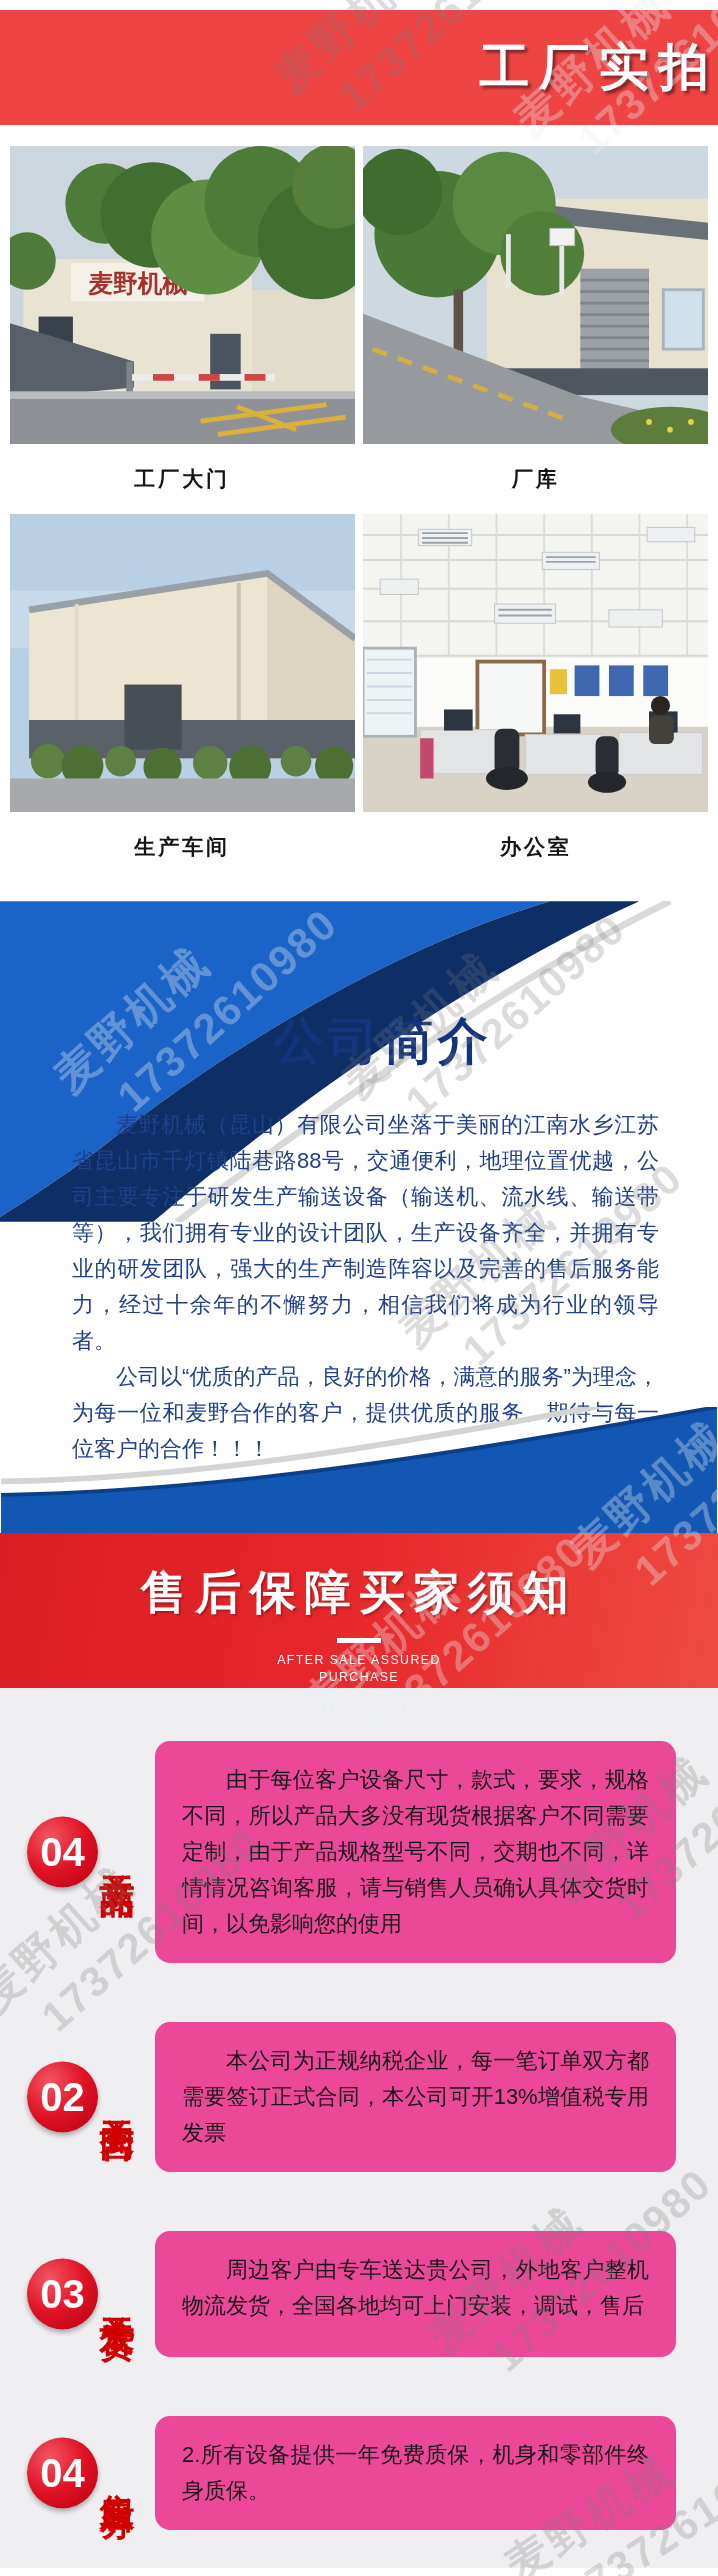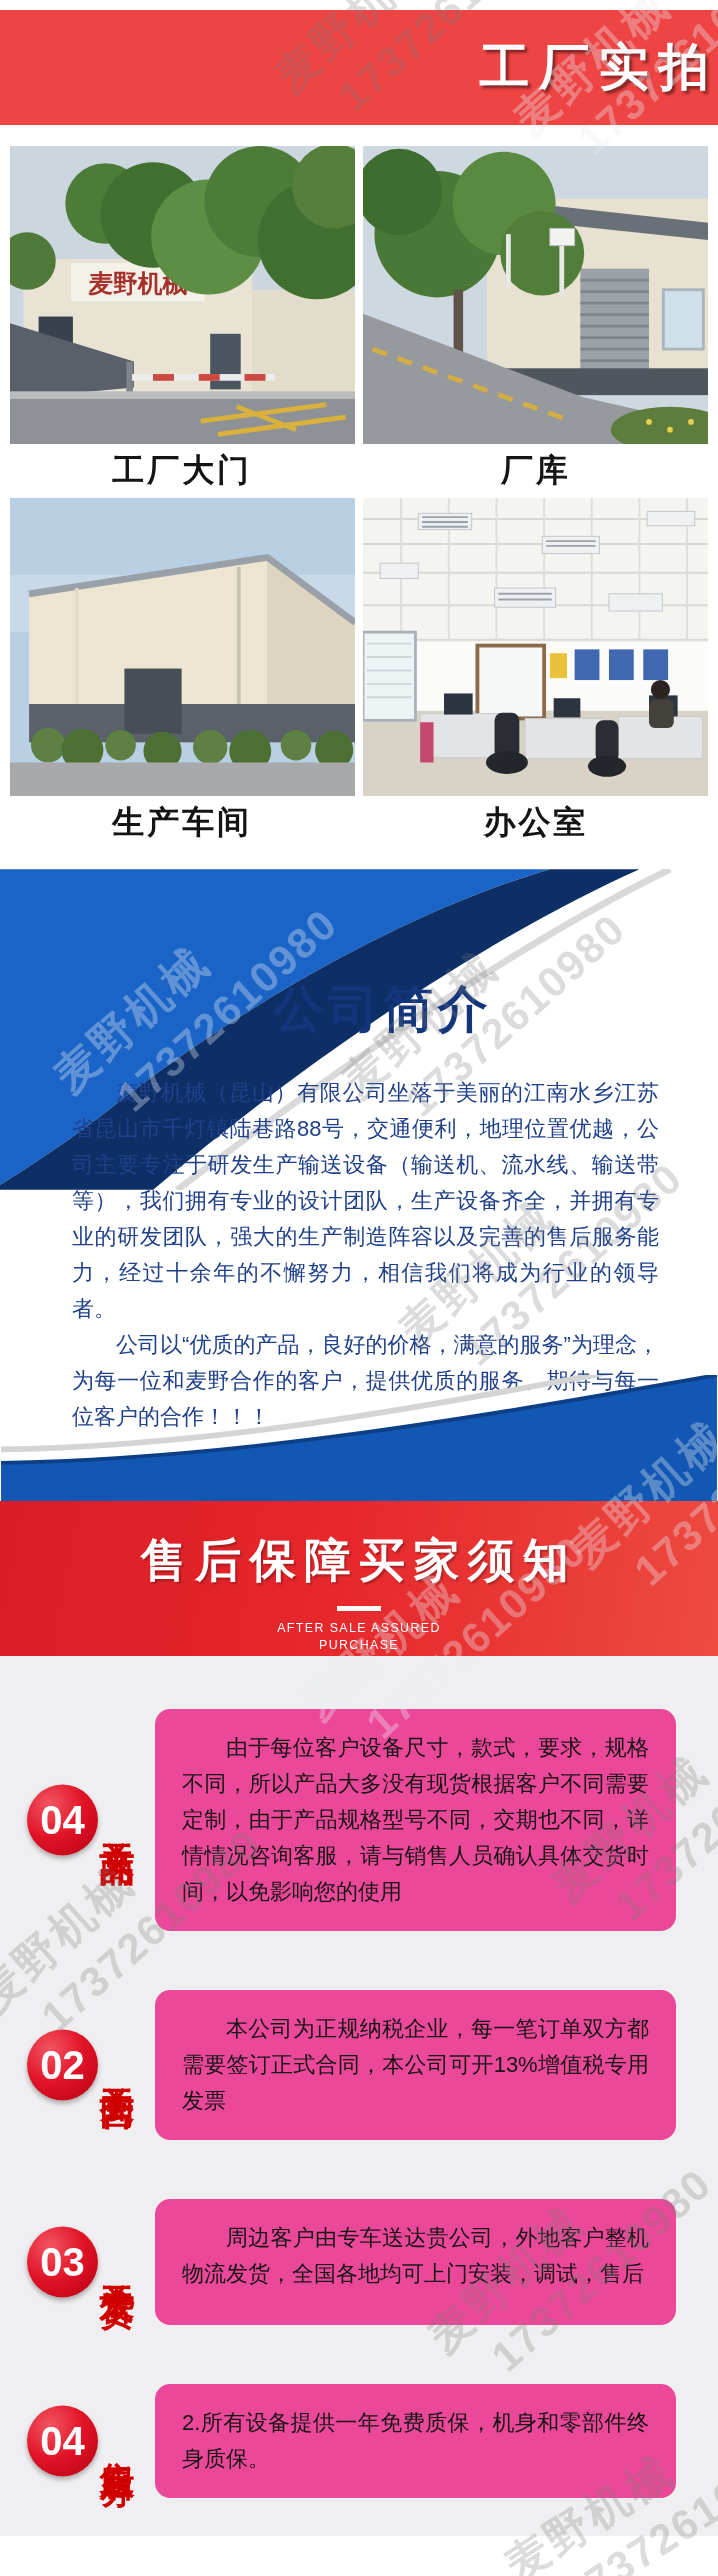--- a/index.html
+++ b/index.html
@@ -19,22 +19,22 @@
     margin:0; color:#ffffff; font-size:50px; font-weight:bold;
     letter-spacing:9.6px; text-shadow:2.9px 2.9px 2.9px rgba(0,0,0,.45);
   }
 
   
   .photo-section { padding:21px 9.6px 19px 9.6px; }
   .photo-grid { display:grid; grid-template-columns:1fr 1fr; column-gap:8.6px; }
   .photo-grid figure { margin:0; }
   .photo-grid svg { display:block; width:100%; height:298px; background:#cfd8e0; }
   .photo-grid figcaption {
-    height:54px; display:flex; align-items:center; justify-content:center;
-    font-size:32px; font-weight:600; color:#141414; letter-spacing:2.9px;
+    height:70px; display:flex; align-items:center; justify-content:center;
+    font-size:21px; font-weight:600; color:#141414; letter-spacing:2.9px;
   }
 
   
   .intro { position:relative; height:632px; background:#ffffff; overflow:hidden; }
   .intro-top-svg { position:absolute; top:0; left:0; }
   .intro-bottom-svg { position:absolute; bottom:0; left:0; }
   .intro h2 {
     position:absolute; top:107px; left:0; right:0; margin:0;
     text-align:center; padding-left:48px;
     font-size:50px; font-weight:bold; color:#13357b; letter-spacing:4.8px;

